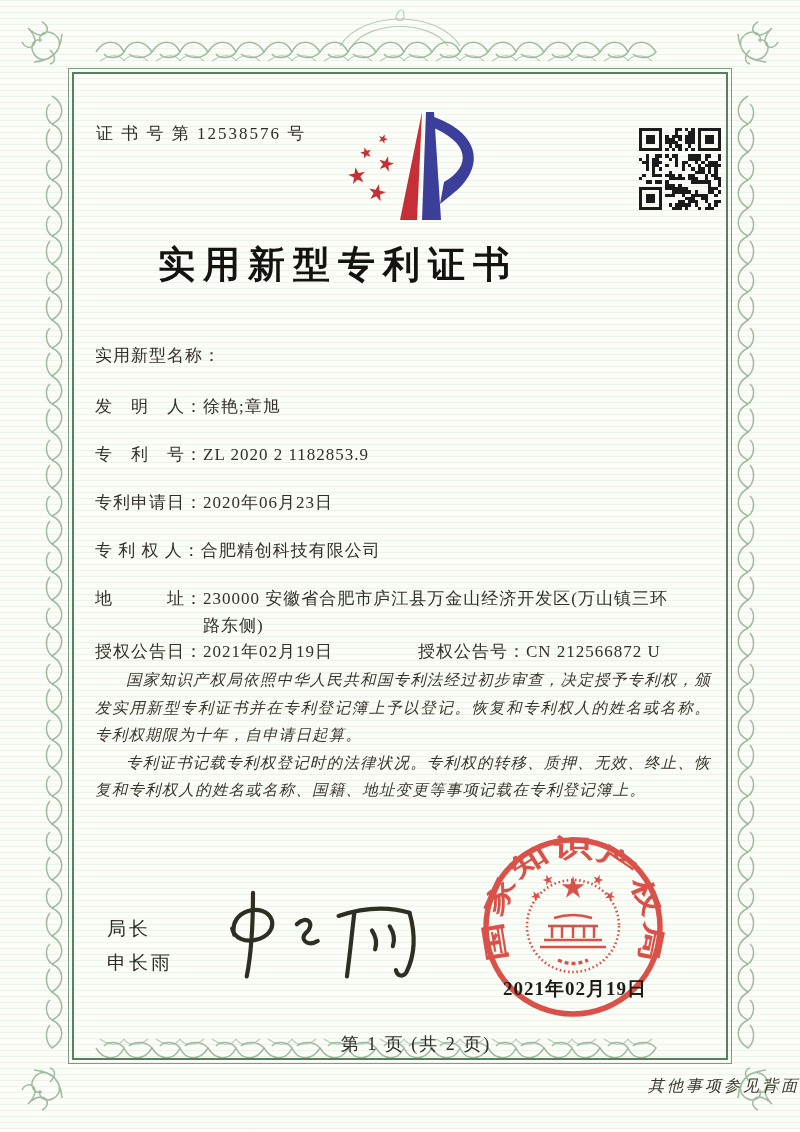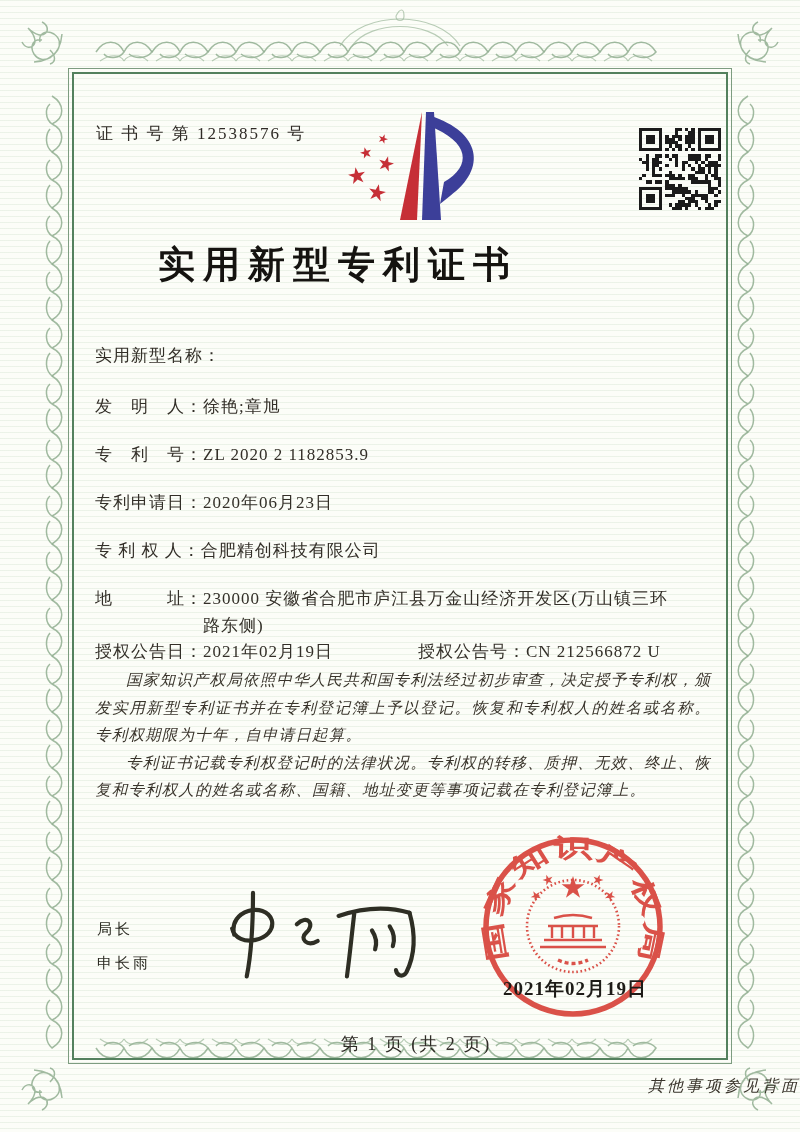--- a/index.html
+++ b/index.html
@@ -29,21 +29,21 @@
   .frow{position:absolute;left:0;display:flex;line-height:27px;width:620px;}
   .flabel{white-space:nowrap;letter-spacing:1px;}
   .fvalue{letter-spacing:1px;}
   .grant-row{position:absolute;left:0;top:296px;width:620px;line-height:27px;}
   .grant-right{position:absolute;left:323px;top:0;}
 
   .paras{position:absolute;left:95px;top:666px;width:616px;font-size:15.5px;
          font-style:italic;color:#3a352c;line-height:1.78;letter-spacing:1.2px;text-align:justify;}
   .paras p{margin:0;text-indent:2em;}
 
-  .signer{position:absolute;left:97px;top:912px;font-size:15px;color:#2b2b22;line-height:34px;letter-spacing:3px;}
+  .signer{position:absolute;left:107px;top:912px;font-size:19px;color:#2b2b22;line-height:34px;letter-spacing:3px;}
   .signature{position:absolute;left:205px;top:880px;width:240px;height:100px;}
   .sig-stroke{fill:none;stroke:#2e2e24;stroke-width:4;stroke-linecap:round;stroke-linejoin:round;}
 
   .seal{position:absolute;left:478px;top:832px;width:190px;height:190px;opacity:.93;}
   .seal-stroke{stroke:#d8453c;fill:none;}
   .seal-fill{fill:#d8453c;}
   .seal-date{position:absolute;left:480px;top:976px;width:190px;text-align:center;
              font-size:19px;color:#1d1b17;letter-spacing:1px;font-weight:600;}
 
   .page-info{position:absolute;left:16px;top:1032px;width:800px;text-align:center;

